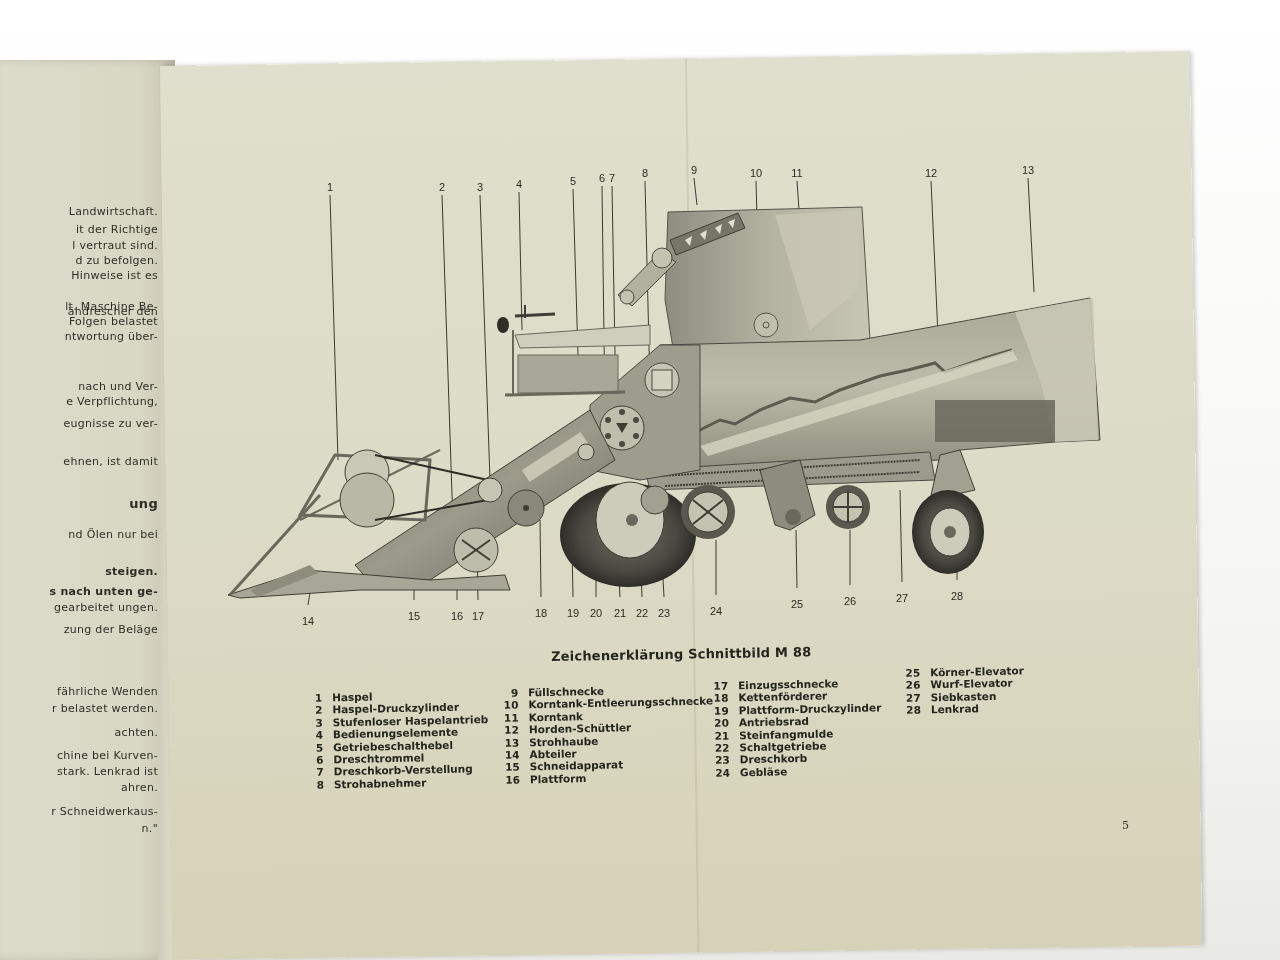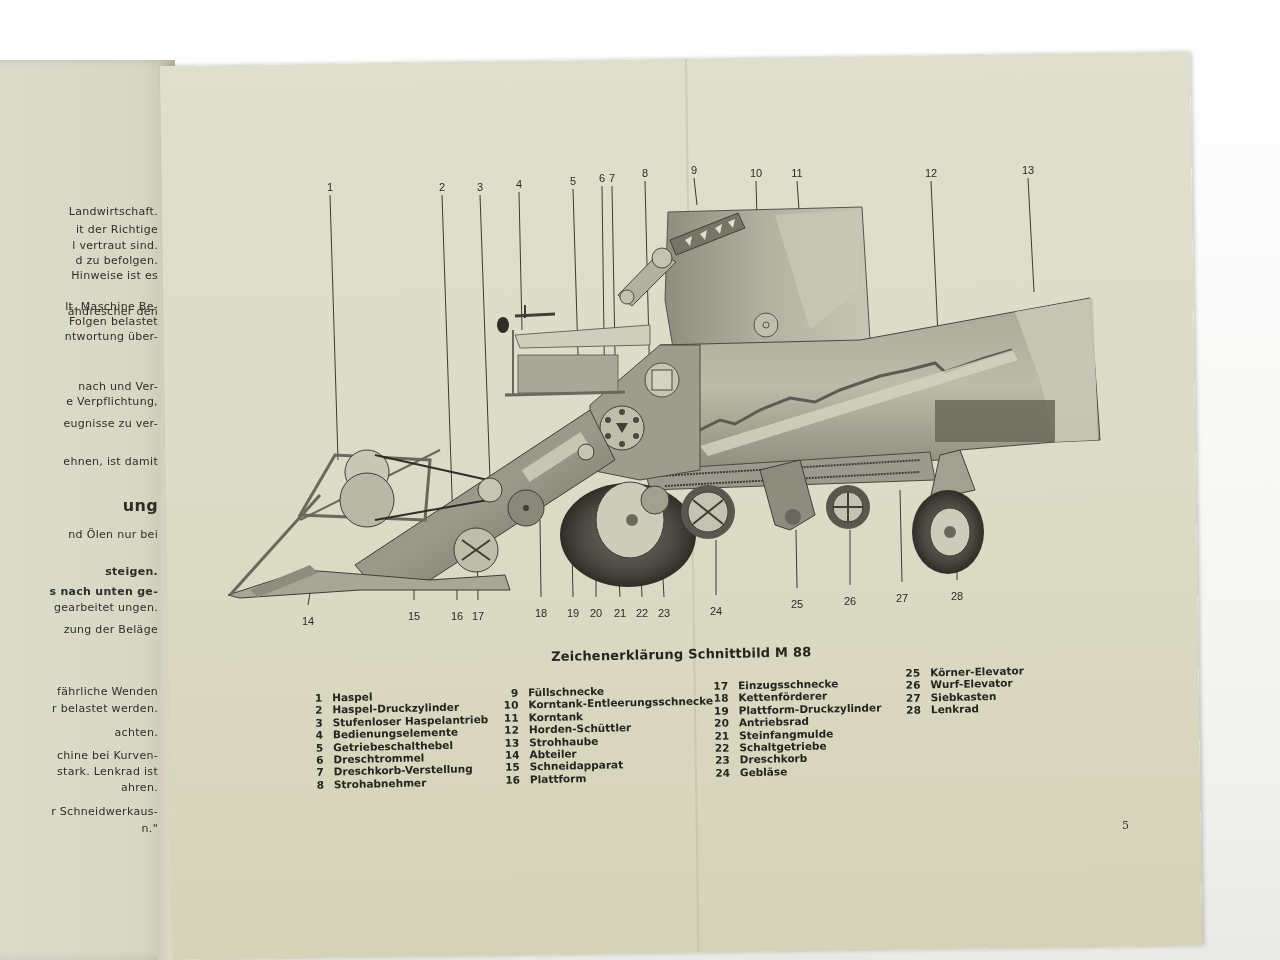--- a/index.html
+++ b/index.html
@@ -34,21 +34,21 @@
     }
     .left-text {
       position: absolute; left: 0; top: 0; width: 158px;
       font-family: "DejaVu Sans", sans-serif; font-size: 11px; color: #2e2e28;
       letter-spacing: 0.3px;
     }
     .left-text .line {
       position: absolute; right: 0; white-space: nowrap; text-align: right;
     }
     .left-text .bold { font-weight: bold; }
-    .left-text .heading { font-weight: bold; font-size: 16px; }
+    .left-text .heading { font-weight: bold; font-size: 13px; }
 
     .diagram { position: absolute; left: 0; top: 0; width: 1280px; height: 960px; }
 
     .legend-title {
       position: absolute; left: 551px; top: 649px;
       font-family: "DejaVu Sans", sans-serif; font-size: 13px; font-weight: bold;
       color: #25251f; transform: rotate(-1deg); transform-origin: left top;
       letter-spacing: 0.2px;
     }
     .legend-col {

